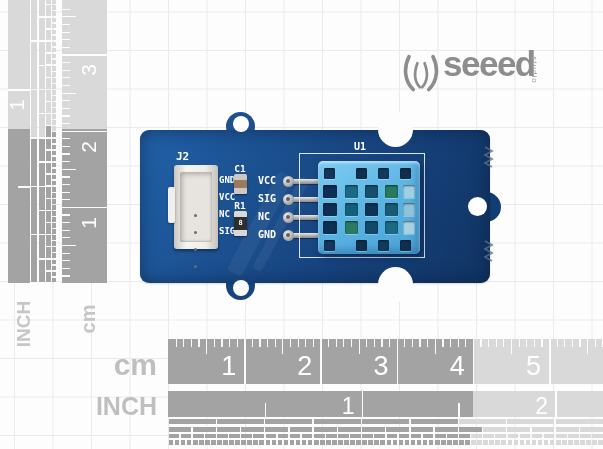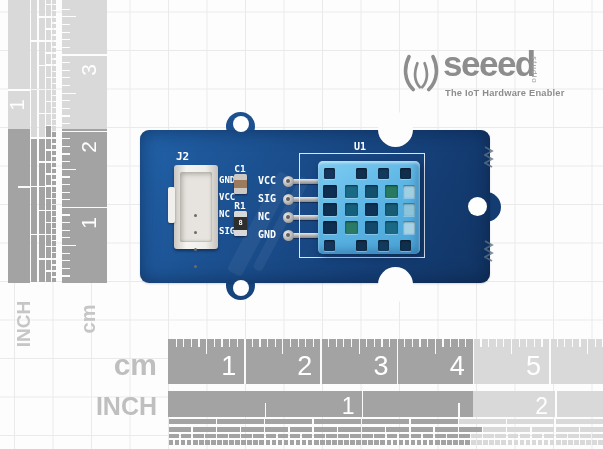--- a/index.html
+++ b/index.html
@@ -420,21 +420,20 @@
     <svg width="36" height="44" viewBox="0 0 60 64" style="position:absolute;left:0;top:4px;">
       <g fill="none" stroke="#8d8d8d" stroke-linecap="round">
         <path d="M10,3 C1,21 2,43 17,58" stroke-width="6"></path>
         <path d="M24,14 C18,30 19,44 28,54" stroke-width="4.5"></path>
         <path d="M36,14 C42,30 41,44 32,54" stroke-width="4.5"></path>
         <path d="M50,3 C59,21 58,43 43,58" stroke-width="6"></path>
       </g>
     </svg>
     <div id="brand">seeed</div>
     <div id="brand-sub">studio</div>
-    <div id="tagline">The IoT Hardware Enabler</div>
   </div>
 
   <div class="bump" style="left:226px;top:112px;width:29px;height:29px;background:#1c508f;"></div>
   <div class="bump" style="left:226px;top:271px;width:29px;height:29px;background:#16457e;"></div>
   <div class="bump" style="left:471px;top:192px;width:30px;height:30px;background:#123c72;"></div>
 
   <div id="board">
     <div class="wm" style="left:112px;top:38px;width:16px;height:112px;"></div>
     <div class="wm" style="left:136px;top:42px;width:10px;height:104px;"></div>
 

